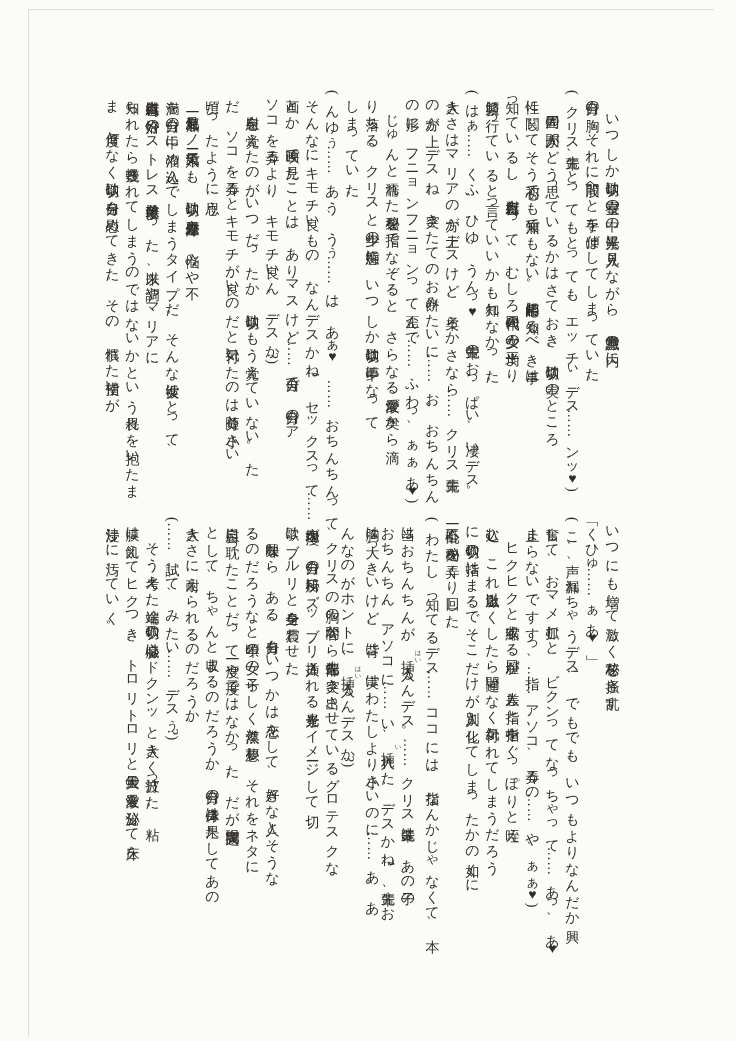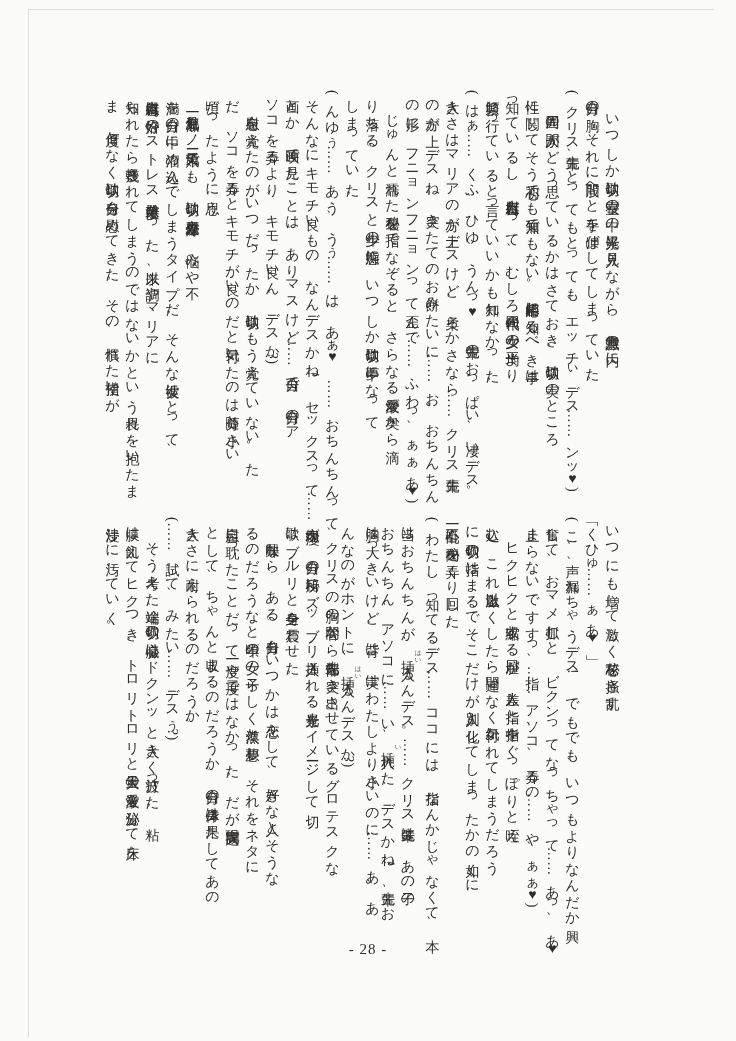--- a/index.html
+++ b/index.html
@@ -134,14 +134,13 @@
       <div class="col">るのだろうなと年頃の女の子らしく漠然と夢想し、それをネタに</div>
       <div class="col">自慰に耽ったことだって一度や二度ではなかった。だが現実問題</div>
       <div class="col">として、ちゃんと収まるのだろうか。自分の身体は果たしてあの</div>
       <div class="col">大きさに耐えられるのだろうか。</div>
       <div class="col">(……試して、みたい……デスぅ?)</div>
       <div class="col indent">そう考えた途端、切歌の心臓はドクンッと大きく波打った。粘</div>
       <div class="col">膜は飢えてヒクつき、トロリトロリと大量の愛液を分泌して床を</div>
       <div class="col">汁浸しに汚していく。</div>
     </div>
 
-  <div class="page-number">- 28 -</div>
 </div>
 
 </body></html>

